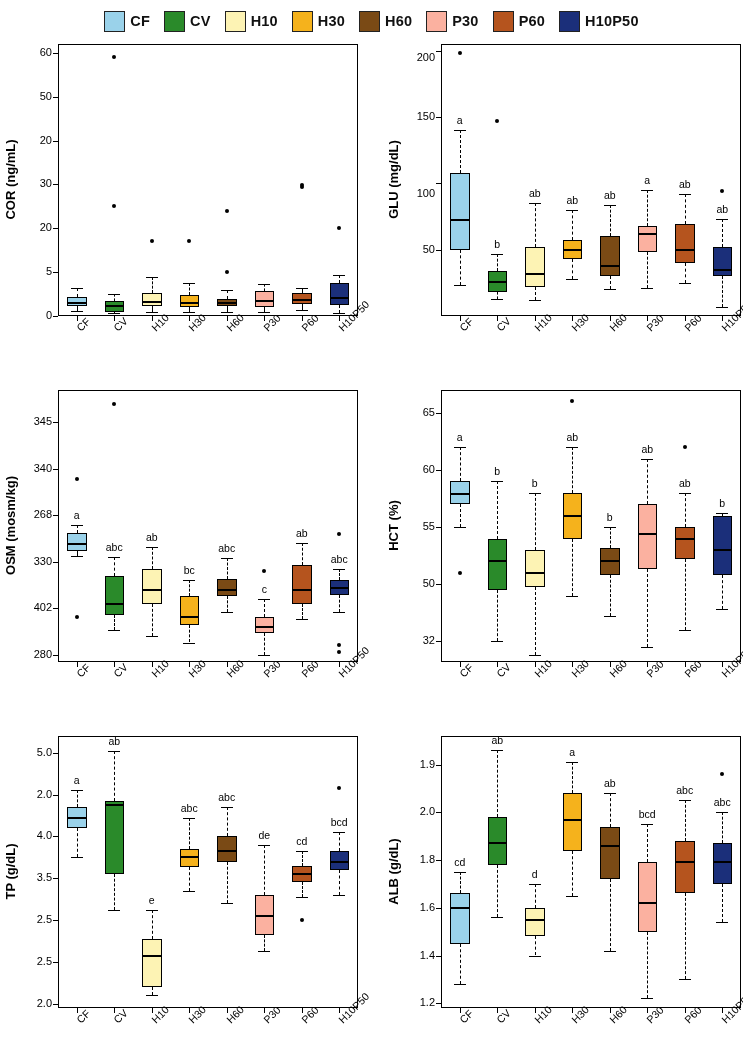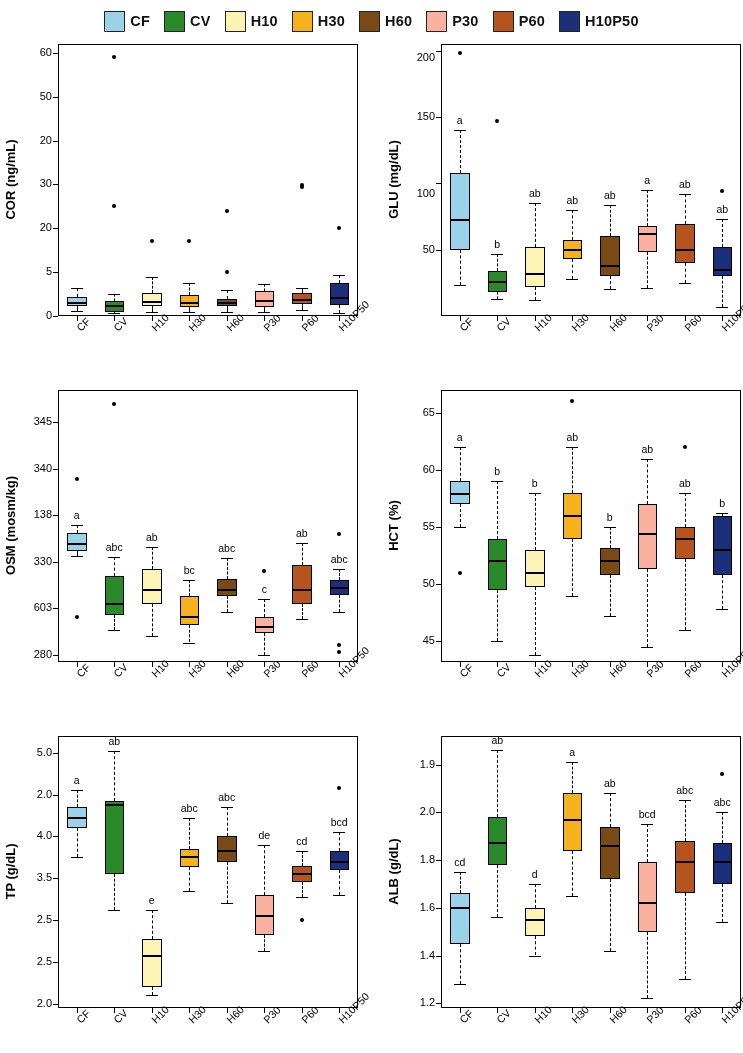--- a/index.html
+++ b/index.html
@@ -279,25 +279,25 @@
           <div class="box" style="left: 329.5px; top: 213.005px; width: 19.5px; height: 29.1902px; background: rgb(27, 47, 122);"></div>
           <div class="median" style="left: 329.5px; width: 19.5px; top: 234.561px;"></div>
           <div class="outlier" style="left: 337.25px; top: 155.278px;"></div>
           <div class="grp-letter" style="left: 319.25px; width: 40px; top: 169.141px;">ab</div>
         </div>
       </div>
       <div class="panel" style="left: 0px; top: 380px; width: 378px; height: 337px;">
         <div class="plot-box" style="left: 58px; top: 10px; width: 300px; height: 272px;"></div>
         <div class="ytick" style="left: 24px; top: 267.573px; width: 28px;">280</div>
         <div class="ytickline" style="left: 53px; top: 274.573px;"></div>
-        <div class="ytick" style="left: 24px; top: 221.157px; width: 28px;">603</div>
+        <div class="ytick" style="left: 24px; top: 221.157px; width: 28px;">402</div>
         <div class="ytickline" style="left: 53px; top: 228.157px;"></div>
         <div class="ytick" style="left: 24px; top: 174.741px; width: 28px;">330</div>
         <div class="ytickline" style="left: 53px; top: 181.741px;"></div>
-        <div class="ytick" style="left: 24px; top: 128.324px; width: 28px;">138</div>
+        <div class="ytick" style="left: 24px; top: 128.324px; width: 28px;">268</div>
         <div class="ytickline" style="left: 53px; top: 135.324px;"></div>
         <div class="ytick" style="left: 24px; top: 81.9078px; width: 28px;">340</div>
         <div class="ytickline" style="left: 53px; top: 88.9078px;"></div>
         <div class="ytick" style="left: 24px; top: 35.4915px; width: 28px;">345</div>
         <div class="ytickline" style="left: 53px; top: 42.4915px;"></div>
         <div class="ylabel" style="width: 272px; left: -126px; top: 138px; transform: rotate(-90deg);">OSM (mosm/kg)</div>
         <div class="xtickline" style="left: 76.75px; top: 282px;"></div>
         <div class="xtick" style="left: 73.75px; top: 291px; transform: rotate(-45deg); transform-origin: left top;">CF</div>
         <div class="xtickline" style="left: 114.25px; top: 282px;"></div>
         <div class="xtick" style="left: 111.25px; top: 291px; transform: rotate(-45deg); transform-origin: left top;">CV</div>
@@ -388,21 +388,21 @@
           <div class="box" style="left: 329.5px; top: 200.307px; width: 19.5px; height: 14.8532px; background: rgb(27, 47, 122);"></div>
           <div class="median" style="left: 329.5px; width: 19.5px; top: 206.734px;"></div>
           <div class="outlier" style="left: 337.25px; top: 151.891px;"></div>
           <div class="outlier" style="left: 337.25px; top: 263.29px;"></div>
           <div class="outlier" style="left: 337.25px; top: 269.788px;"></div>
           <div class="grp-letter" style="left: 319.25px; width: 40px; top: 173.167px;">abc</div>
         </div>
       </div>
       <div class="panel" style="left: 383px; top: 380px; width: 378px; height: 337px;">
         <div class="plot-box" style="left: 58px; top: 10px; width: 300px; height: 272px;"></div>
-        <div class="ytick" style="left: 24px; top: 254.429px; width: 28px;">45</div>
+        <div class="ytick" style="left: 24px; top: 254.429px; width: 28px;">32</div>
         <div class="ytickline" style="left: 53px; top: 261.429px;"></div>
         <div class="ytick" style="left: 24px; top: 197.286px; width: 28px;">50</div>
         <div class="ytickline" style="left: 53px; top: 204.286px;"></div>
         <div class="ytick" style="left: 24px; top: 140.143px; width: 28px;">55</div>
         <div class="ytickline" style="left: 53px; top: 147.143px;"></div>
         <div class="ytick" style="left: 24px; top: 83px; width: 28px;">60</div>
         <div class="ytickline" style="left: 53px; top: 90px;"></div>
         <div class="ytick" style="left: 24px; top: 25.8571px; width: 28px;">65</div>
         <div class="ytickline" style="left: 53px; top: 32.8571px;"></div>
         <div class="ylabel" style="width: 272px; left: -126px; top: 138px; transform: rotate(-90deg);">HCT (%)</div>

